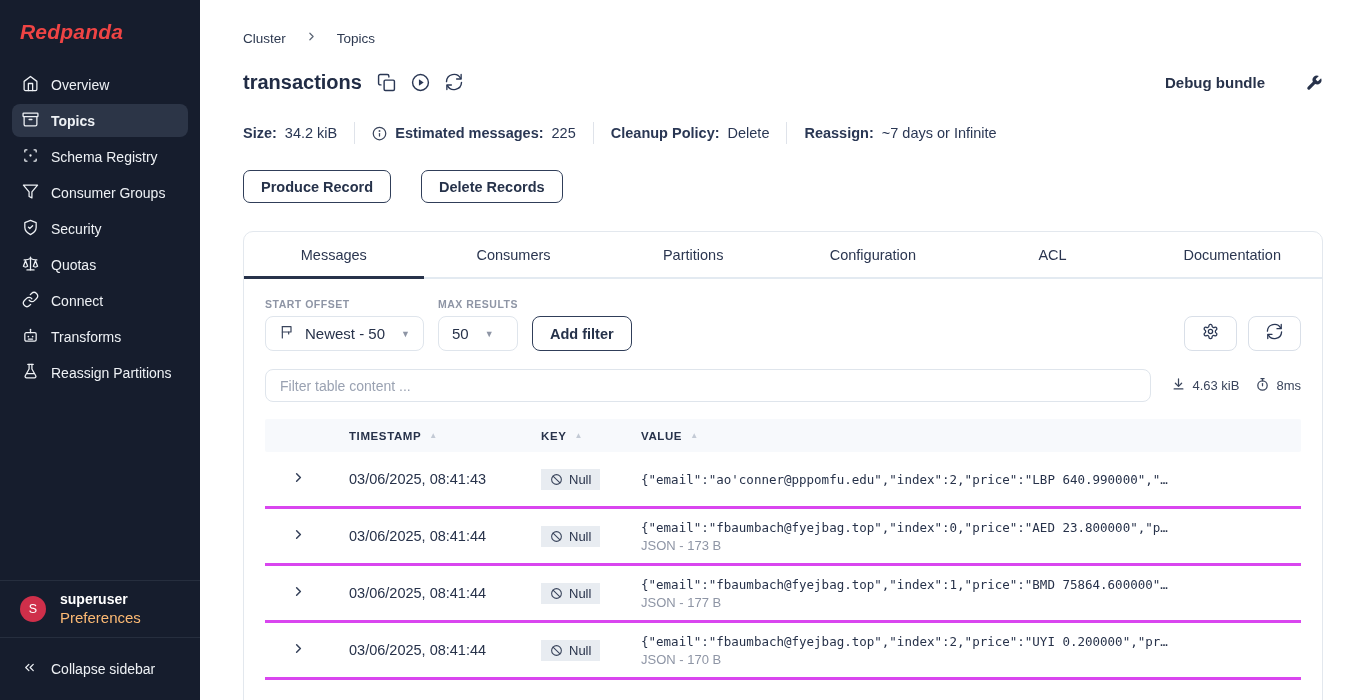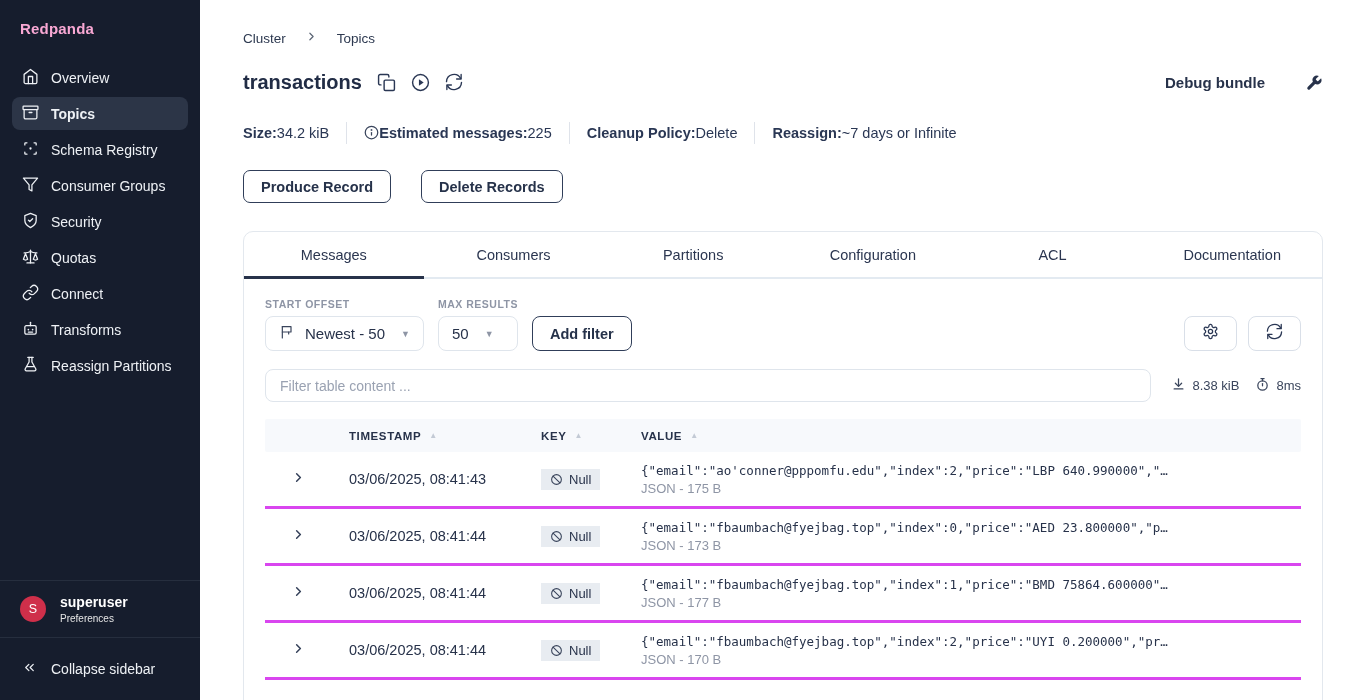--- a/index.html
+++ b/index.html
@@ -3,51 +3,51 @@
 <meta charset="utf-8">
 <style>
   * { margin:0; padding:0; box-sizing:border-box; }
   html,body { width:1366px; height:700px; overflow:hidden; background:#fff;
     font-family:"Liberation Sans", sans-serif; color:#27324a; }
   body { display:flex; }
 
   
   .sidebar { width:200px; min-width:200px; height:700px; background:#161d2d;
     display:flex; flex-direction:column; color:#eef1f5; }
-  .logo { padding:20px 20px 24px; font-size:15px; font-weight:bold; color:#f9a8d4; letter-spacing:.2px; }
+  .logo { padding:20px 20px 24px; font-size:21px; font-weight:bold; color:#ef4444; letter-spacing:.2px;font-style:italic; }
   .nav { display:flex; flex-direction:column; gap:3px; padding:0 12px; }
   .nav-item { height:33px; display:flex; align-items:center; gap:12px; padding:0 10px;
     border-radius:8px; font-size:14px; cursor:pointer; color:#eef1f5; }
   .nav-item.active { background:#2c3547; font-weight:600; }
   .nav-item svg { width:17px; height:17px; flex:none; }
   .sidebar-bottom { margin-top:auto; }
   .user-row { border-top:1px solid #262e3e; padding:10px 20px; display:flex; align-items:center; gap:14px; height:57px; }
   .avatar { width:26px; height:26px; border-radius:50%; background:#cf2f4a; color:#fff;
     display:flex; align-items:center; justify-content:center; font-size:12.5px; flex:none; }
   .user-name { font-size:14px; font-weight:600; color:#fff; line-height:1.3; }
-  .user-sub { font-size:10px; color:#e5e5e5; line-height:1.3; }
+  .user-sub { font-size:15px; color:#fdba74; line-height:1.3; }
   .collapse-row { border-top:1px solid #262e3e; height:63px; display:flex; align-items:center; gap:14px;
     padding:0 22px; font-size:14px; cursor:pointer; }
   .collapse-row svg { width:15px; height:15px; }
 
   
   .main { flex:1; padding:30px 43px 0; position:relative; }
   .breadcrumb { display:flex; align-items:center; gap:19px; font-size:13.5px; color:#2d3950; }
   .breadcrumb .crumb { cursor:pointer; }
   .breadcrumb svg { width:13px; height:13px; color:#5b6575; }
 
   .title-row { margin-top:25px; display:flex; align-items:center; gap:15px; }
   .page-title { font-size:20px; font-weight:bold; color:#212c45; }
   .title-icon { width:19px; height:19px; color:#2a3754; cursor:pointer; }
   .title-right { margin-left:auto; display:flex; align-items:center; gap:40px; }
   .debug-bundle { font-size:15px; font-weight:600; color:#27324a; cursor:pointer; }
   .wrench { width:18px; height:18px; color:#27324a; cursor:pointer; }
 
   .stats-row { margin-top:28px; display:flex; align-items:center; font-size:14.5px; color:#2a3754; }
-  .stat { display:flex; align-items:flex-start; }
+  .stat { display:flex; align-items:center; gap:8px; }
   .stat b { font-weight:700; }
   .stat-sep { width:1px; height:22px; background:#dfe3ea; margin:0 17px; }
   .info-icon { width:15px; height:15px; color:#3a455c; }
 
   .btn-row { margin-top:26px; display:flex; gap:30px; }
   .btn-outline { height:33px; padding:0 17px; background:#fff; border:1.5px solid #303e59;
     border-radius:7px; font-size:14.5px; font-weight:600; color:#26324a; cursor:pointer;
     font-family:"Liberation Sans", sans-serif; }
 
   
@@ -320,21 +320,21 @@
 
       <div class="filter-row">
         <input class="filter-input" placeholder="Filter table content ..." style="">
         <div class="filter-meta">
           <span class="meta-item">
             <span><svg viewBox="0 0 24 24" width="15" height="15" fill="none" stroke="currentColor" stroke-width="2" stroke-linecap="round" stroke-linejoin="round">
                   <path d="M12 3v11"></path>
                   <path d="M7 10l5 5 5-5"></path>
                   <path d="M5 19h14"></path>
                 </svg></span>
-            <span>8.38 kiB</span>
+            <span>4.63 kiB</span>
           </span>
           <span class="meta-item">
             <span><svg viewBox="0 0 24 24" width="15" height="15" fill="none" stroke="currentColor" stroke-width="2" stroke-linecap="round" stroke-linejoin="round">
                   <circle cx="12" cy="13.5" r="7.5"></circle>
                   <path d="M12 10.5v3.5"></path>
                   <path d="M9.5 2.5h5"></path>
                   <path d="M12 2.5V6"></path>
                 </svg></span>
             <span>8ms</span>
           </span>
@@ -365,21 +365,20 @@
           <div class="col-ts ts-cell">03/06/2025, 08:41:43</div>
           <div class="col-key"><span class="null-badge">
                 <svg viewBox="0 0 24 24" width="13" height="13" fill="none" stroke="currentColor" stroke-width="2" stroke-linecap="round">
                   <circle cx="12" cy="12" r="9"></circle>
                   <path d="M5.6 5.6l12.8 12.8"></path>
                 </svg>
                 <span>Null</span>
               </span></div>
           <div class="col-value value-cell">
             <div class="value-json">{"email":"ao'conner@pppomfu.edu","index":2,"price":"LBP 640.990000","…</div>
-            <div class="value-meta">JSON - 175 B</div>
           </div>
         </div>
 
         <div class="trow">
           <div class="col-expand"><span class="row-chevron"><svg viewBox="0 0 24 24" width="15" height="15" fill="none" stroke="currentColor" stroke-width="2.4" stroke-linecap="round" stroke-linejoin="round">
                   <path d="M9 18l6-6-6-6"></path>
                 </svg></span></div>
           <div class="col-ts ts-cell">03/06/2025, 08:41:44</div>
           <div class="col-key"><span class="null-badge">
                 <svg viewBox="0 0 24 24" width="13" height="13" fill="none" stroke="currentColor" stroke-width="2" stroke-linecap="round">

